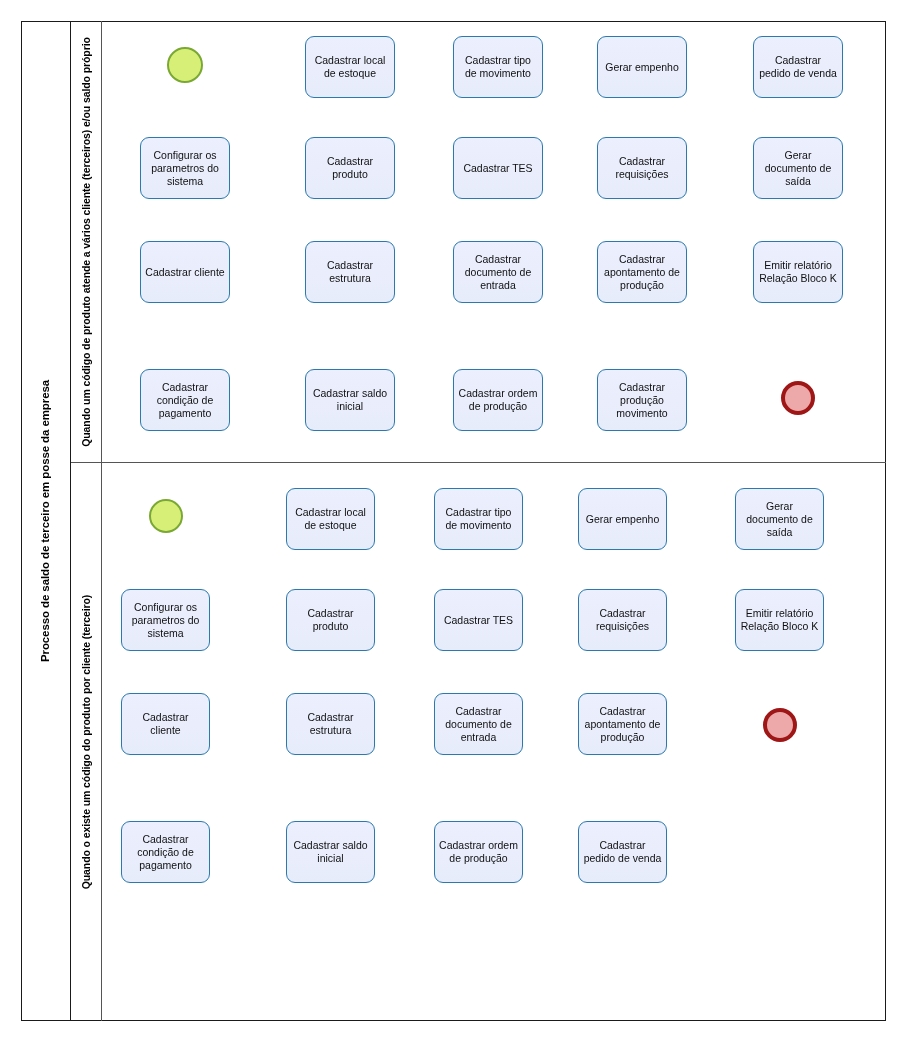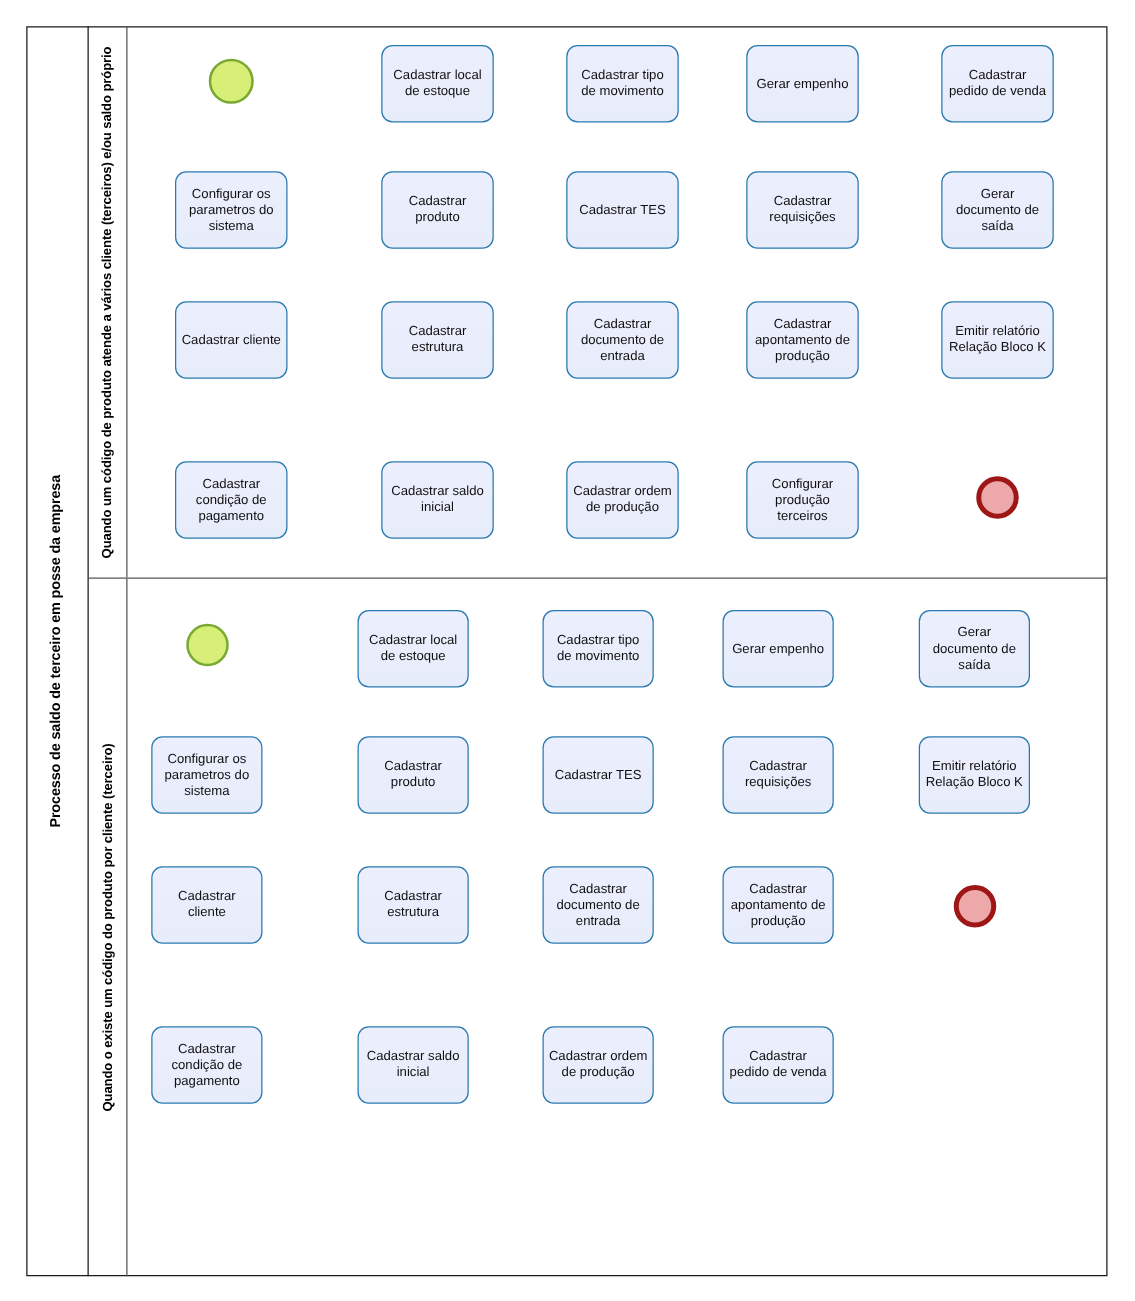--- a/index.html
+++ b/index.html
@@ -189,21 +189,21 @@
   <div class="task" style="left:305px;top:369px;width:90px;height:62px;">Cadastrar saldo inicial</div>
 
   <div class="task" style="left:453px;top:36px;width:90px;height:62px;">Cadastrar tipo de movimento</div>
   <div class="task" style="left:453px;top:137px;width:90px;height:62px;">Cadastrar TES</div>
   <div class="task" style="left:453px;top:241px;width:90px;height:62px;">Cadastrar documento de entrada</div>
   <div class="task" style="left:453px;top:369px;width:90px;height:62px;">Cadastrar ordem de produção</div>
 
   <div class="task" style="left:597px;top:36px;width:90px;height:62px;">Gerar empenho</div>
   <div class="task" style="left:597px;top:137px;width:90px;height:62px;">Cadastrar requisições</div>
   <div class="task" style="left:597px;top:241px;width:90px;height:62px;">Cadastrar apontamento de produção</div>
-  <div class="task" style="left:597px;top:369px;width:90px;height:62px;">Configurar produção terceiros</div>
+  <div class="task" style="left:597px;top:369px;width:90px;height:62px;">Cadastrar produção movimento</div>
 
   <div class="task" style="left:753px;top:36px;width:90px;height:62px;">Cadastrar pedido de venda</div>
   <div class="task" style="left:753px;top:137px;width:90px;height:62px;">Gerar documento de saída</div>
   <div class="task" style="left:753px;top:241px;width:90px;height:62px;">Emitir relatório Relação Bloco K</div>
 
   <div class="ev ev-start" style="left:149px;top:499px;width:34px;height:34px;"></div>
   <div class="ev ev-end" style="left:763px;top:708px;width:34px;height:34px;"></div>
 
   <div class="task" style="left:121px;top:589px;width:89px;height:62px;">Configurar os parametros do sistema</div>
   <div class="task" style="left:121px;top:693px;width:89px;height:62px;">Cadastrar cliente</div>

